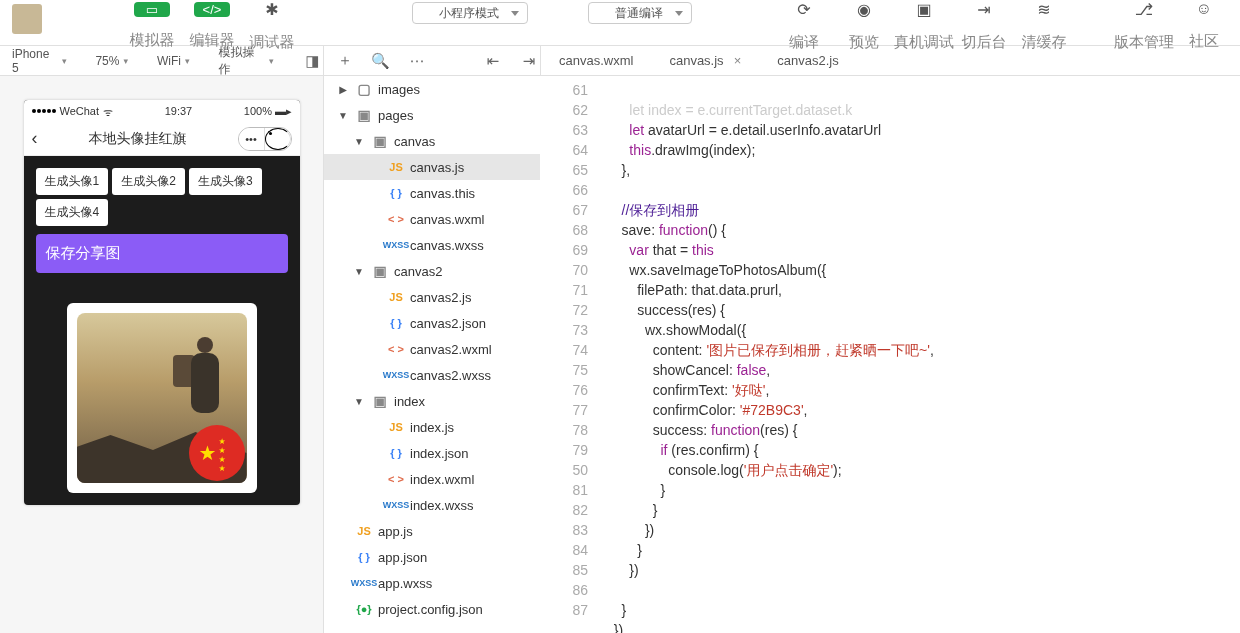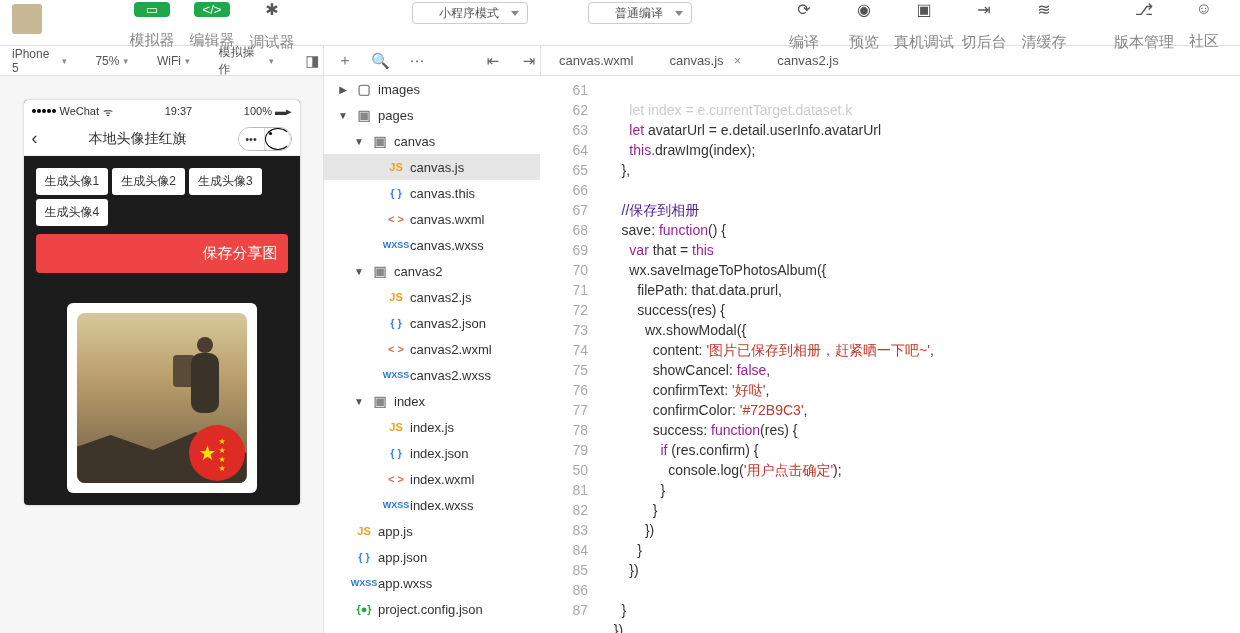--- a/index.html
+++ b/index.html
@@ -36,21 +36,21 @@
 .nav-back { font-size:18px;}
 .nav-title { font-size:14px; font-weight:500;}
 .pill { display:flex; border:1px solid #bbb; border-radius:14px; overflow:hidden;}
 .pill span { width:26px; height:22px; display:flex; align-items:center; justify-content:center; font-size:11px; background:#fff;}
 .pill span:first-child { border-right:1px solid #ddd;}
 .circle-ic { width:12px; height:12px; border:1.5px solid #000; border-radius:50%; position:relative;}
 .circle-ic:after { content:""; position:absolute; left:3px; top:3px; width:3px; height:3px; border-radius:50%; background:#000;}
 .phone-body { padding:12px;}
 .btn-row { display:flex; gap:4px; margin-bottom:4px;}
 .gen-btn { flex:none; background:#fff; color:#333; font-size:12px; padding:5px 9px; border-radius:3px;}
-.save-btn { background:#ef4444; color:#fff; text-align:right; padding:10px; border-radius:4px; font-size:15px; margin-top:8px;}
+.save-btn { background:#8b5cf6; color:#fff; text-align:left; padding:10px; border-radius:4px; font-size:15px; margin-top:8px;}
 .avatar-wrap { margin-top:30px; display:flex; justify-content:center;}
 .stamp { width:190px; height:190px; background:#fff; padding:10px; border-radius:6px; position:relative;}
 .stamp-inner { width:100%; height:100%; border-radius:8px; background:linear-gradient(180deg,#d7c89b 0%,#b89d6a 40%,#6e5d45 100%); position:relative; overflow:hidden;}
 .person { position:absolute; right:18px; top:10px; width:60px; height:100px;}
 .body { width:28px; height:60px; background:#3a332a; border-radius:10px; position:absolute; right:10px; top:30px;}
 .head { width:16px; height:16px; background:#4b3d31; border-radius:50%; position:absolute; right:16px; top:14px;}
 .pack { width:22px; height:32px; background:#5a4a38; border-radius:4px; position:absolute; right:34px; top:32px;}
 .rocks { position:absolute; bottom:0; left:0; right:0; height:60px; background:#3d342a; clip-path:polygon(0 40%, 20% 20%, 45% 45%, 70% 15%, 100% 50%, 100% 100%, 0 100%);}
 .flag-badge { position:absolute; right:12px; bottom:12px; width:56px; height:56px; border-radius:50%; background:#de2b23; display:flex; align-items:center; justify-content:center;}
 .big-star { color:#ffde00; font-size:20px; position:absolute; left:10px; top:16px;}

